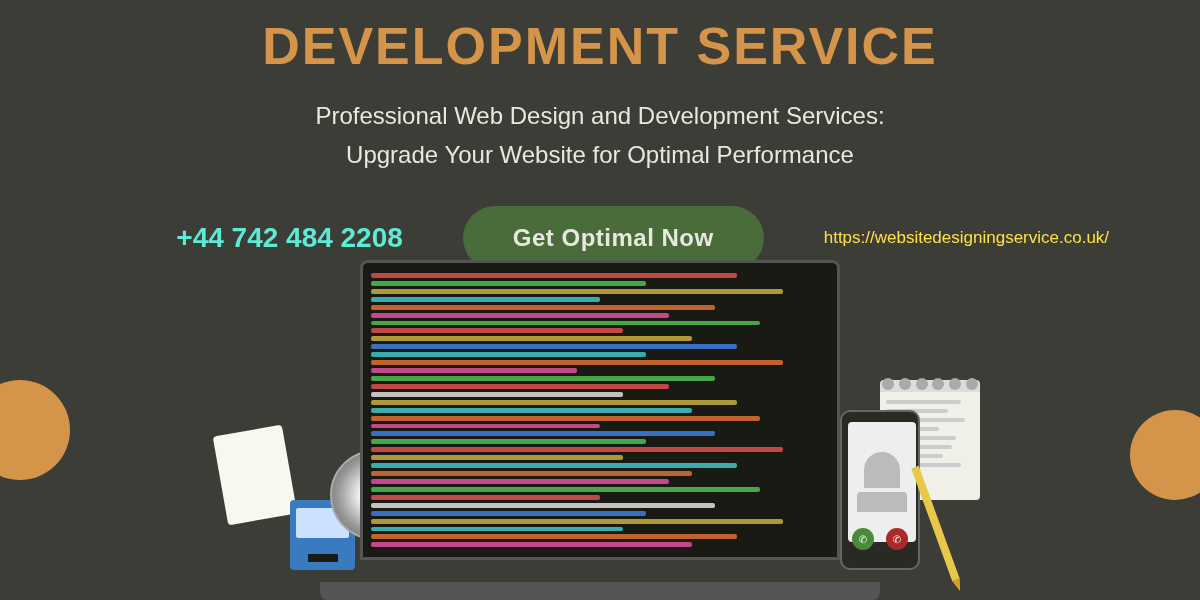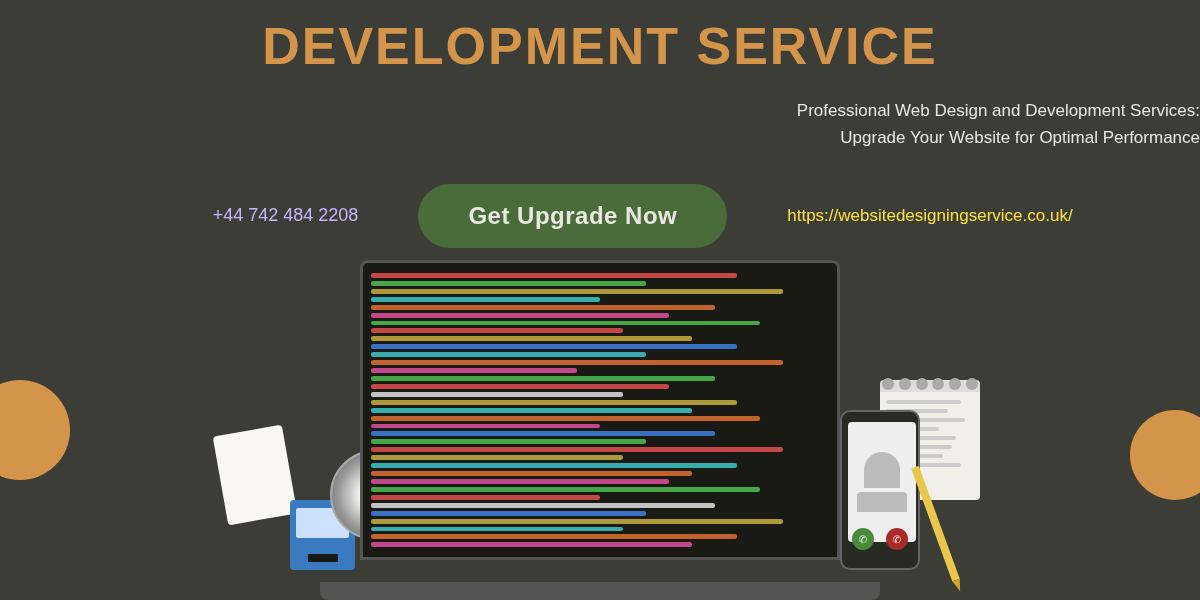--- a/index.html
+++ b/index.html
@@ -52,39 +52,39 @@
       font-size: 52px;
       font-weight: 900;
       color: #d4954a;
       letter-spacing: 2px;
       text-transform: uppercase;
       line-height: 1.1;
     }
 
     .subtitle {
       color: #e8e8e0;
-      font-size: 17px;
+      font-size: 24px;
       margin-top: 22px;
       line-height: 1.6;
-      text-align: right;
+      text-align: center;
     }
 
     
     .cta-row {
       display: flex;
       align-items: center;
       justify-content: center;
       margin-top: 32px;
       gap: 60px;
     }
 
     .phone-text {
-      color: #c4b5fd;
-      font-size: 18px;
-      font-weight: 400;
+      color: #5eead4;
+      font-size: 28px;
+      font-weight: 700;
     }
 
     .cta-button {
       background-color: #4a6b3a;
       color: #e8e8e0;
       border: none;
       border-radius: 40px;
       padding: 18px 50px;
       font-size: 24px;
       font-weight: 600;
@@ -357,21 +357,21 @@
   <div class="circle-left"></div>
   <div class="circle-right"></div>
 
   <div class="title-section">
     <div class="main-title">DEVELOPMENT SERVICE</div>
     <div class="subtitle">Professional Web Design and Development Services:<br>Upgrade Your Website for Optimal Performance</div>
   </div>
 
   <div class="cta-row">
     <div class="phone-text">+44 742 484 2208</div>
-    <button class="cta-button">Get Upgrade Now</button>
+    <button class="cta-button">Get Optimal Now</button>
     <div class="website-url">https://websitedesigningservice.co.uk/</div>
   </div>
 
   <div class="illustration-area">
 
     <div class="paper-left"></div>
 
     <div class="floppy">
       <div class="floppy-label"></div>
       <div class="floppy-slot"></div>

